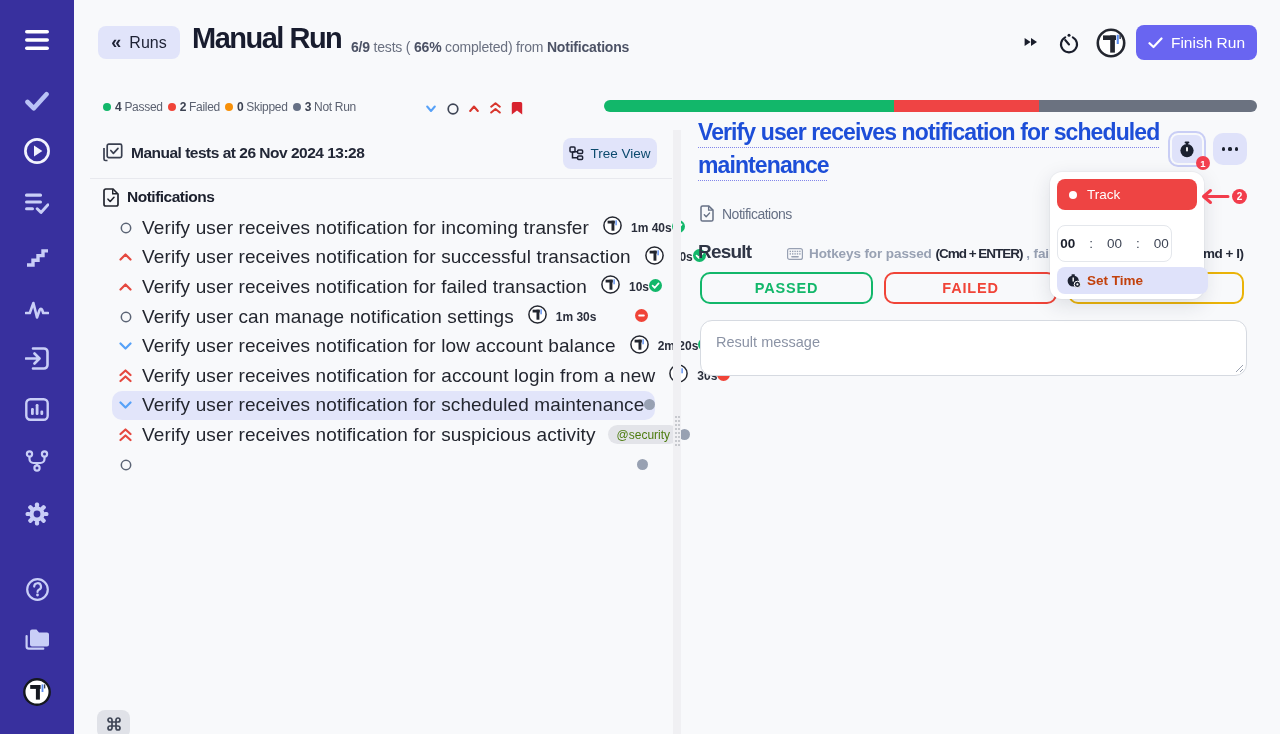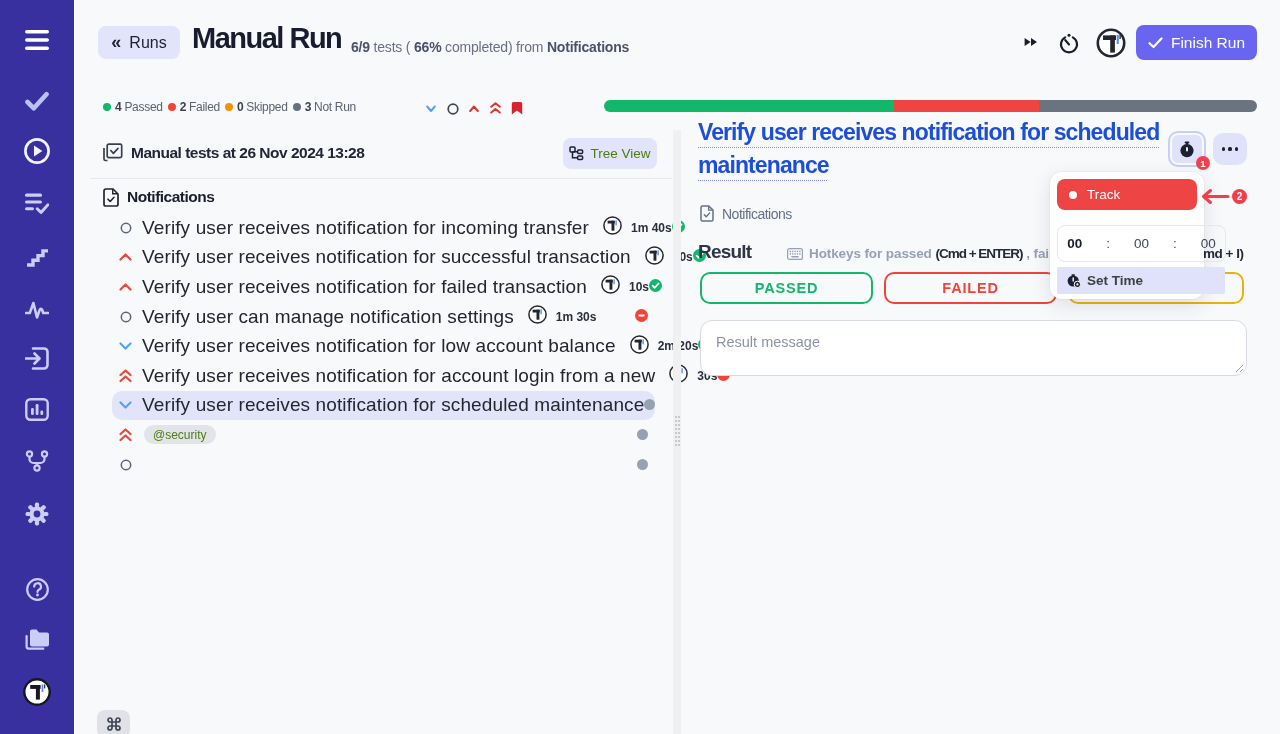--- a/index.html
+++ b/index.html
@@ -178,21 +178,21 @@
 </div>
 
 <div id="leftpanel">
 
   <svg class="abs" style="left:103px; top:143px" width="20" height="20" viewBox="0 0 20 20">
     <path d="M4.5 17.5 h-2 a1.5 1.5 0 0 1 -1.5 -1.5 v-11" fill="none" stroke="#3a4050" stroke-width="1.7"></path>
     <rect x="4.2" y="1.2" width="14.5" height="13.5" rx="1.6" fill="none" stroke="#3a4050" stroke-width="1.7"></rect>
     <path d="M7.8 7.5 l2.6 2.8 l4.6 -5" fill="none" stroke="#3a4050" stroke-width="1.7" stroke-linecap="round" stroke-linejoin="round"></path>
   </svg>
   <div class="abs" style="left:131px; top:144px; font-size:15.5px; font-weight:bold; color:#222736; letter-spacing:-0.5px;">Manual tests at 26 Nov 2024 13:28</div>
-  <div class="abs lav" style="left:563px; top:138px; width:94px; height:31px; display:flex; align-items:center; justify-content:center; font-size:13.5px; color:#4d7c0f;">
+  <div class="abs lav" style="left:563px; top:138px; width:94px; height:31px; display:flex; align-items:center; justify-content:center; font-size:13.5px; color:#0c4a6e;">
     <svg width="15" height="15" viewBox="0 0 15 15" style="margin-right:6px">
       <g fill="none" stroke="#1d2134" stroke-width="1.5">
         <rect x="1" y="1" width="5" height="5" rx="1"></rect>
         <rect x="8.6" y="4" width="5" height="3.4" rx="1"></rect>
         <rect x="8.6" y="10" width="5" height="3.4" rx="1"></rect>
         <path d="M3.5 6 v5.7 h5 M3.5 5.7 h5"></path>
       </g>
     </svg>
     Tree View
   </div>
@@ -330,20 +330,21 @@
       <span class="st"><svg width="11" height="11" viewBox="0 0 11 11">
             <circle cx="5.5" cy="5.5" r="5.5" fill="#98a1b2"></circle>
           </svg></span>
     </div>
     <div class="row">
       <span class="pri">
           <svg width="13" height="14" viewBox="0 0 13 14">
             <path d="M1.5 6 L6.5 1.5 L11.5 6 M1.5 12 L6.5 7.5 L11.5 12" fill="none" stroke="#e5483f" stroke-width="2.2" stroke-linecap="round" stroke-linejoin="round"></path>
           </svg>
         </span>
+      <span class="txt">Verify user receives notification for suspicious activity</span>
       <span style="margin-left:12px; background:#e3e4e9; border-radius:10px; padding:2.5px 9px; font-size:12px; color:#4d7c0f; white-space:nowrap;">@security</span>
       <span class="st"><svg width="11" height="11" viewBox="0 0 11 11">
             <circle cx="5.5" cy="5.5" r="5.5" fill="#98a1b2"></circle>
           </svg></span>
     </div>
     <div class="row">
       <span class="pri">
           <svg width="12" height="12" viewBox="0 0 12 12">
             <circle cx="6" cy="6" r="4.7" fill="none" stroke="#5b6475" stroke-width="1.5"></circle>
           </svg>
@@ -429,28 +430,28 @@
         <path d="M8 1 L1 8 M8 5 L5 8" stroke="#9aa1af" stroke-width="1"></path>
       </svg>
   </div>
 </div>
 
 <div id="popup">
   <div class="abs" style="left:1050px; top:172px; width:154px; height:127px; background:#fff; border-radius:12px; box-shadow:0 6px 20px rgba(30,35,60,0.13), 0 0 0 1px rgba(30,35,60,0.03);">
     <div style="position:absolute; left:7px; top:7px; width:140px; height:31px; background:#ee4443; border-radius:8px; display:flex; align-items:center; color:#fff; font-size:13.5px; padding-left:12px;">
       <span style="width:8px; height:8px; border-radius:50%; background:#fff; margin-right:10px;"></span>Track
     </div>
-    <div style="position:absolute; left:7px; top:53px; width:169px; height:37px; border:1px solid #e4e7ec; border-radius:8px; display:flex; align-items:center; justify-content:center; font-size:13.5px; color:#3f4656; gap:24px;">
+    <div style="position:absolute; left:7px; top:53px; width:115px; height:37px; border:1px solid #e4e7ec; border-radius:8px; display:flex; align-items:center; justify-content:center; font-size:13.5px; color:#3f4656; gap:14px;">
       <b style="color:#1b1f2c;">00</b>
         <span>:</span>
         <span>00</span>
         <span>:</span>
         <span>00</span>
     </div>
-    <div style="position:absolute; left:7px; top:95px; width:168px; height:27px; background:#dfe2fa; border-radius:2px; display:flex; align-items:center; font-size:13.5px; font-weight:600; color:#404040; padding-left:10px;">
+    <div style="position:absolute; left:7px; top:95px; width:151px; height:27px; background:#dfe2fa; border-radius:8px; display:flex; align-items:center; font-size:13.5px; font-weight:600; color:#c2410c; padding-left:10px;">
       <svg width="14" height="14" viewBox="0 0 14 14" style="margin-right:6px">
         <circle cx="6.2" cy="7" r="5.6" fill="#1d2232"></circle>
         <rect x="4.4" y="0.2" width="3.6" height="1.8" rx="0.9" fill="#1d2232"></rect>
         <rect x="5.5" y="3.5" width="1.4" height="4" fill="#fff"></rect>
         <circle cx="10.4" cy="10.4" r="3.2" fill="#1d2232" stroke="#fff" stroke-width="1"></circle>
         <circle cx="10.4" cy="10.4" r="1.1" fill="#fff"></circle>
       </svg>
       Set Time
     </div>
   </div>

